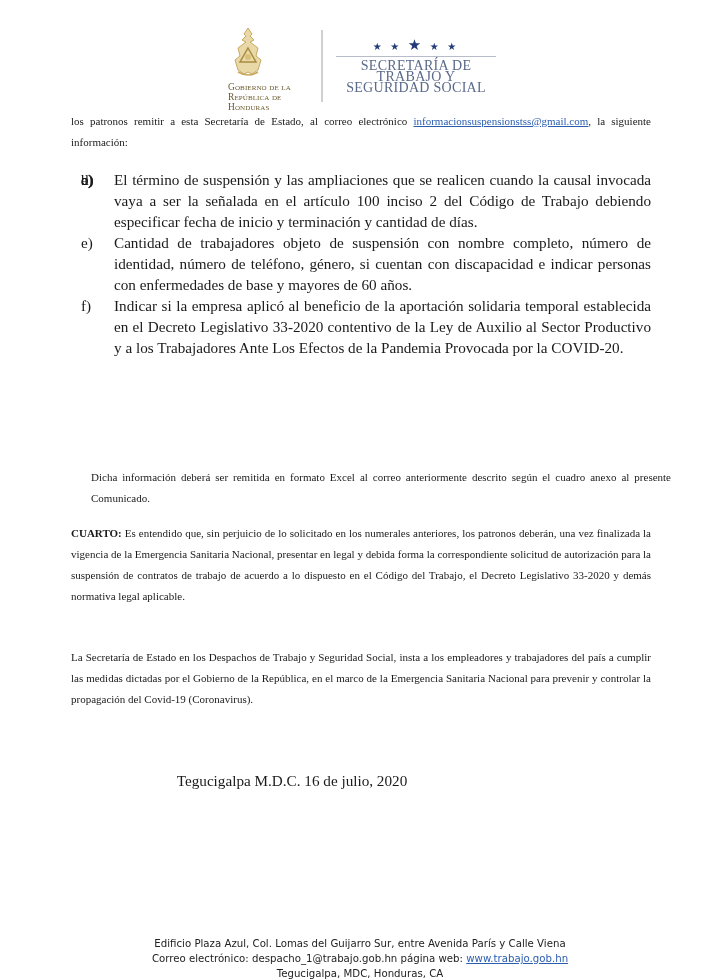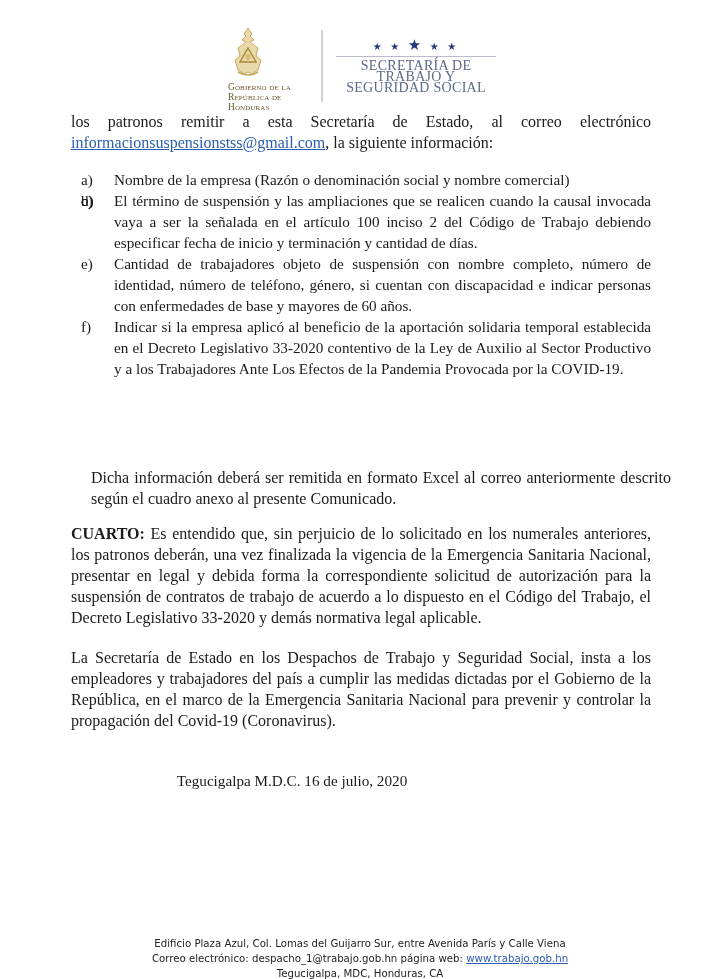--- a/index.html
+++ b/index.html
@@ -8,21 +8,21 @@
   .gov-logo { position: absolute; left: 228px; top: 4px; width: 96px; text-align: left; }
   .emblem { width: 40px; height: 52px; margin: 0 auto; }
   .gov-text { font-family: "Liberation Serif", serif; font-variant: small-caps; font-size: 9.5px; line-height: 10px; color: #6b5a2e; letter-spacing: 0.1px; }
   .header-divider { position: absolute; left: 321px; top: 8px; width: 2px; height: 72px; background: #d0d0d0; }
   .stss { position: absolute; left: 336px; top: 16px; width: 160px; text-align: center; }
   .stars { font-size: 10px; color: #233a7a; letter-spacing: 3px; line-height: 14px; }
   .stars .big { font-size: 15px; }
   .stss-line { height: 1px; background: #b8bcc8; margin: 2px 0 3px 0; }
   .stss-text { font-family: "Liberation Serif", serif; font-size: 14px; line-height: 11px; color: #5a6a8a; letter-spacing: 0.3px; }
 
-  .body-text { position: absolute; left: 71px; width: 580px; font-size: 16px; line-height: 21px; text-align: justify; }
+  .body-text { position: absolute; left: 71px; width: 580px; font-size: 11px; line-height: 21px; text-align: justify; }
   .p1 { top: 111px; }
   .email-link { color: #2a5db0; text-decoration: underline; }
   .list { position: absolute; left: 71px; top: 169px; width: 580px; font-size: 15.2px; line-height: 21px; margin: 0; padding: 0; list-style: none; }
   .list li { position: relative; padding-left: 43px; text-align: justify; margin-bottom: 0; }
   .list li .marker { position: absolute; left: 10px; top: 0; }
   .p2 { top: 467px; margin-left: 20px; }
   .p3 { top: 523px; }
   .p4 { top: 647px; }
   .bold { font-weight: bold; }
   .dateline { position: absolute; top: 772px; left: 0; width: 584px; text-align: center; font-size: 15.2px; }
@@ -56,26 +56,26 @@
     <div class="stss-text">SECRETARÍA DE TRABAJO Y</div>
     <div class="stss-text">SEGURIDAD SOCIAL</div>
   </div>
 </div>
 
 <div class="body-text p1">
   <span>los patronos remitir a esta Secretaría de Estado, al correo electrónico </span><span class="email-link">informacionsuspensionstss@gmail.com</span><span>, la siguiente información:</span>
 </div>
 
 <ol class="list">
-  <li><span class="marker">a)</span><span>Nombre de la empresa (Razón o denominación social y nombre comercial)</span></li>
+  <li><span class="marker">a)</span></li>
   <li><span class="marker">b)</span></li>
   <li><span class="marker">c)</span></li>
   <li><span class="marker">d)</span><span>El término de suspensión y las ampliaciones que se realicen cuando la causal invocada vaya a ser la señalada en el artículo 100 inciso 2 del Código de Trabajo debiendo especificar fecha de inicio y terminación y cantidad de días.</span></li>
   <li><span class="marker">e)</span><span>Cantidad de trabajadores objeto de suspensión con nombre completo, número de identidad, número de teléfono, género, si cuentan con discapacidad e indicar personas con enfermedades de base y mayores de 60 años.</span></li>
-  <li><span class="marker">f)</span><span>Indicar si la empresa aplicó al beneficio de la aportación solidaria temporal establecida en el Decreto Legislativo 33-2020 contentivo de la Ley de Auxilio al Sector Productivo y a los Trabajadores Ante Los Efectos de la Pandemia Provocada por la COVID-19.</span></li>
+  <li><span class="marker">f)</span><span>Indicar si la empresa aplicó al beneficio de la aportación solidaria temporal establecida en el Decreto Legislativo 33-2020 contentivo de la Ley de Auxilio al Sector Productivo y a los Trabajadores Ante Los Efectos de la Pandemia Provocada por la COVID-20.</span></li>
 </ol>
 
 <div class="body-text p2">Dicha información deberá ser remitida en formato Excel al correo anteriormente descrito según el cuadro anexo al presente Comunicado.</div>
 
 <div class="body-text p3">
   <span class="bold">CUARTO:</span><span> Es entendido que, sin perjuicio de lo solicitado en los numerales anteriores, los patronos deberán, una vez finalizada la vigencia de la Emergencia Sanitaria Nacional, presentar en legal y debida forma la correspondiente solicitud de autorización para la suspensión de contratos de trabajo de acuerdo a lo dispuesto en el Código del Trabajo, el Decreto Legislativo 33-2020 y demás normativa legal aplicable.</span>
 </div>
 
 <div class="body-text p4">La Secretaría de Estado en los Despachos de Trabajo y Seguridad Social, insta a los empleadores y trabajadores del país a cumplir las medidas dictadas por el Gobierno de la República, en el marco de la Emergencia Sanitaria Nacional para prevenir y controlar la propagación del Covid-19 (Coronavirus).</div>
 

